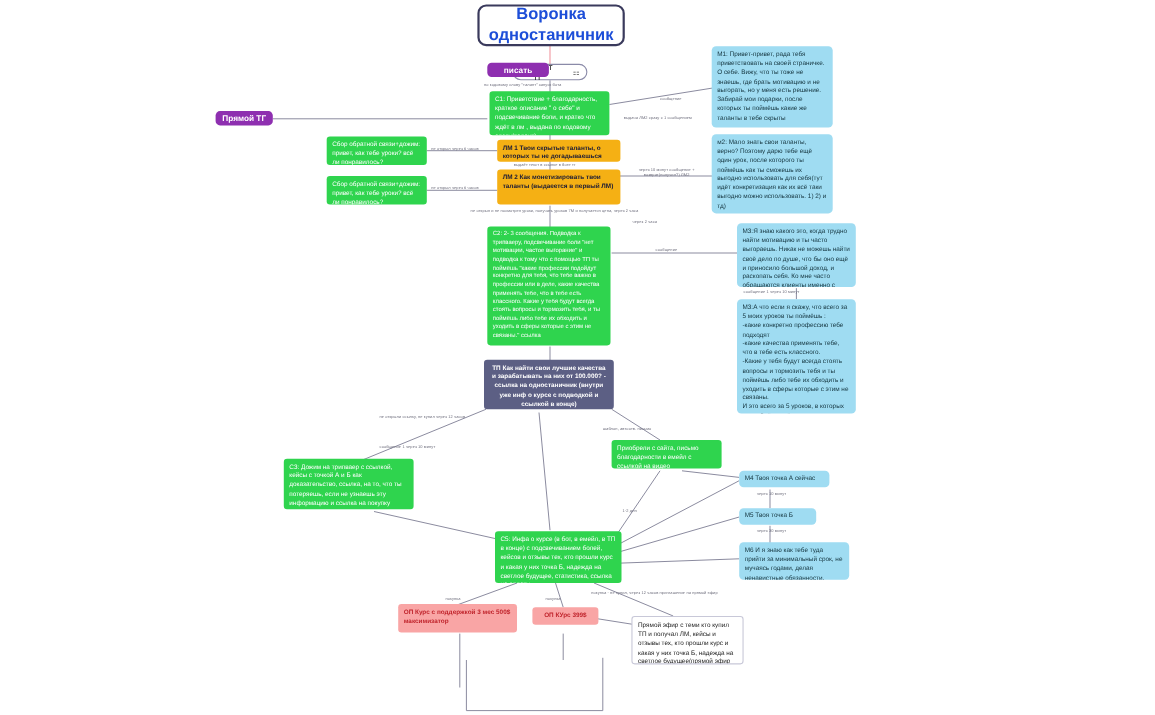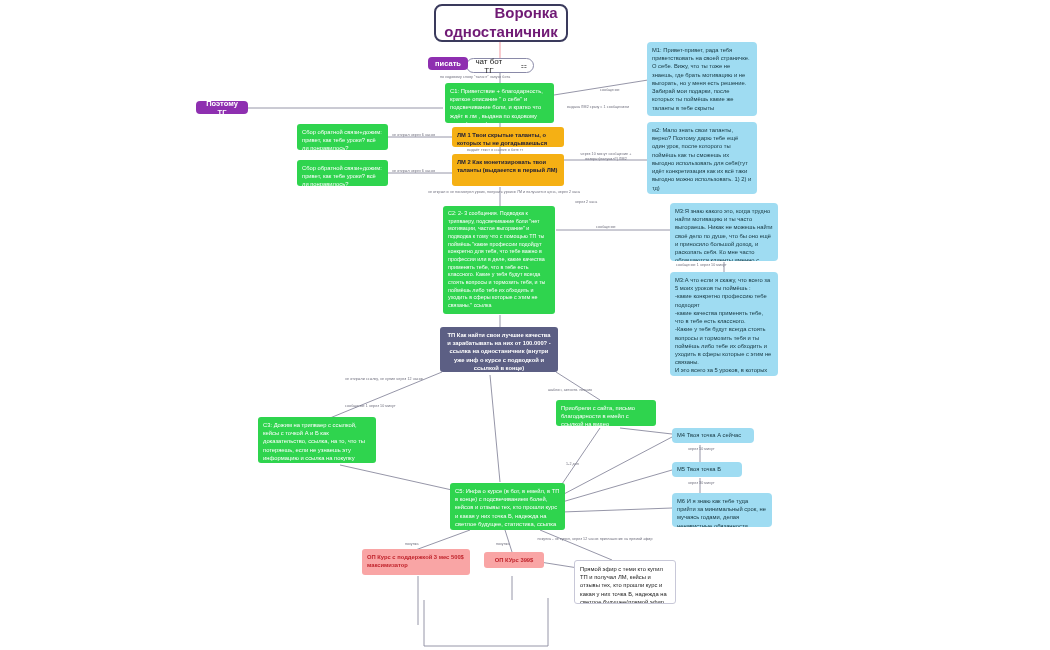--- a/index.html
+++ b/index.html
@@ -8,22 +8,22 @@
     width:1050px;height:650px;overflow:hidden;position:relative;
   }
   #canvas{position:absolute;left:0;top:0;width:1050px;height:650px;}
   svg.wires{position:absolute;left:0;top:0;width:1050px;height:650px;pointer-events:none;}
 
   .node{position:absolute;box-sizing:border-box;}
 
   
   .title-node{
     border:2px solid #3a3a5c;border-radius:8px;background:#ffffff;
-    color:#701a75;font-size:15px;font-weight:bold;line-height:1.25;
-    text-align:right;display:flex;align-items:center;justify-content:center;
+    color:#1d4ed8;font-size:15px;font-weight:bold;line-height:1.25;
+    text-align:center;display:flex;align-items:center;justify-content:center;
     padding:6px 10px;
   }
   
   .pill{
     border:1px solid #8a8aa8;border-radius:9px;background:#ffffff;
     color:#222;font-size:8px;text-align:center;
     display:flex;align-items:center;justify-content:center;gap:16px;padding:2px 6px;
   }
   .pill .glyph{font-size:7px;color:#555;}
 
@@ -132,25 +132,25 @@
       <div>одностаничник</div>
     </div>
   </div>
 
   <div class="node pill" style="left:466px;top:58px;width:68px;height:15px;">
     <span>чат бот ТГ</span>
     <span class="glyph">⚏</span>
   </div>
   <div class="elabel" style="left:440px;top:75px;">по кодовому слову "талант" запуск бота</div>
 
-  <div class="node purple" style="left:428px;top:57px;width:40px;height:13px;">
+  <div class="node purple" style="left:443px;top:57px;width:56px;height:13px;">
     <span>писать</span>
   </div>
   <div class="node purple" style="left:196px;top:101px;width:52px;height:13px;">
-    <span>Поэтому ТГ</span>
+    <span>Прямой ТГ</span>
   </div>
 
   <div class="node green box md" style="left:445px;top:83px;width:109px;height:40px;">С1: Приветствие + благодарность, краткое описание " о себе" и подсвечивание боли, и кратко что ждёт в лм , выдана по кодовому слову(талант)</div>
 
   <div class="node orange box md" style="left:452px;top:127px;width:112px;height:20px;">ЛМ 1 Твои скрытые таланты, о которых ты не догадываешься</div>
   <div class="elabel" style="left:467px;top:148px;">выдаёт текст в ссылке в боте тг</div>
   <div class="node orange box md" style="left:452px;top:154px;width:112px;height:32px;">ЛМ 2 Как монетизировать твои таланты (выдаеется в первый ЛМ)</div>
 
   <div class="node green box md" style="left:297px;top:124px;width:91px;height:26px;">Сбор обратной связи+дожим: привет, как тебе уроки? всё ли понравилось?</div>
   <div class="node green box md" style="left:297px;top:160px;width:91px;height:26px;">Сбор обратной связи+дожим: привет, как тебе уроки? всё ли понравилось?</div>

